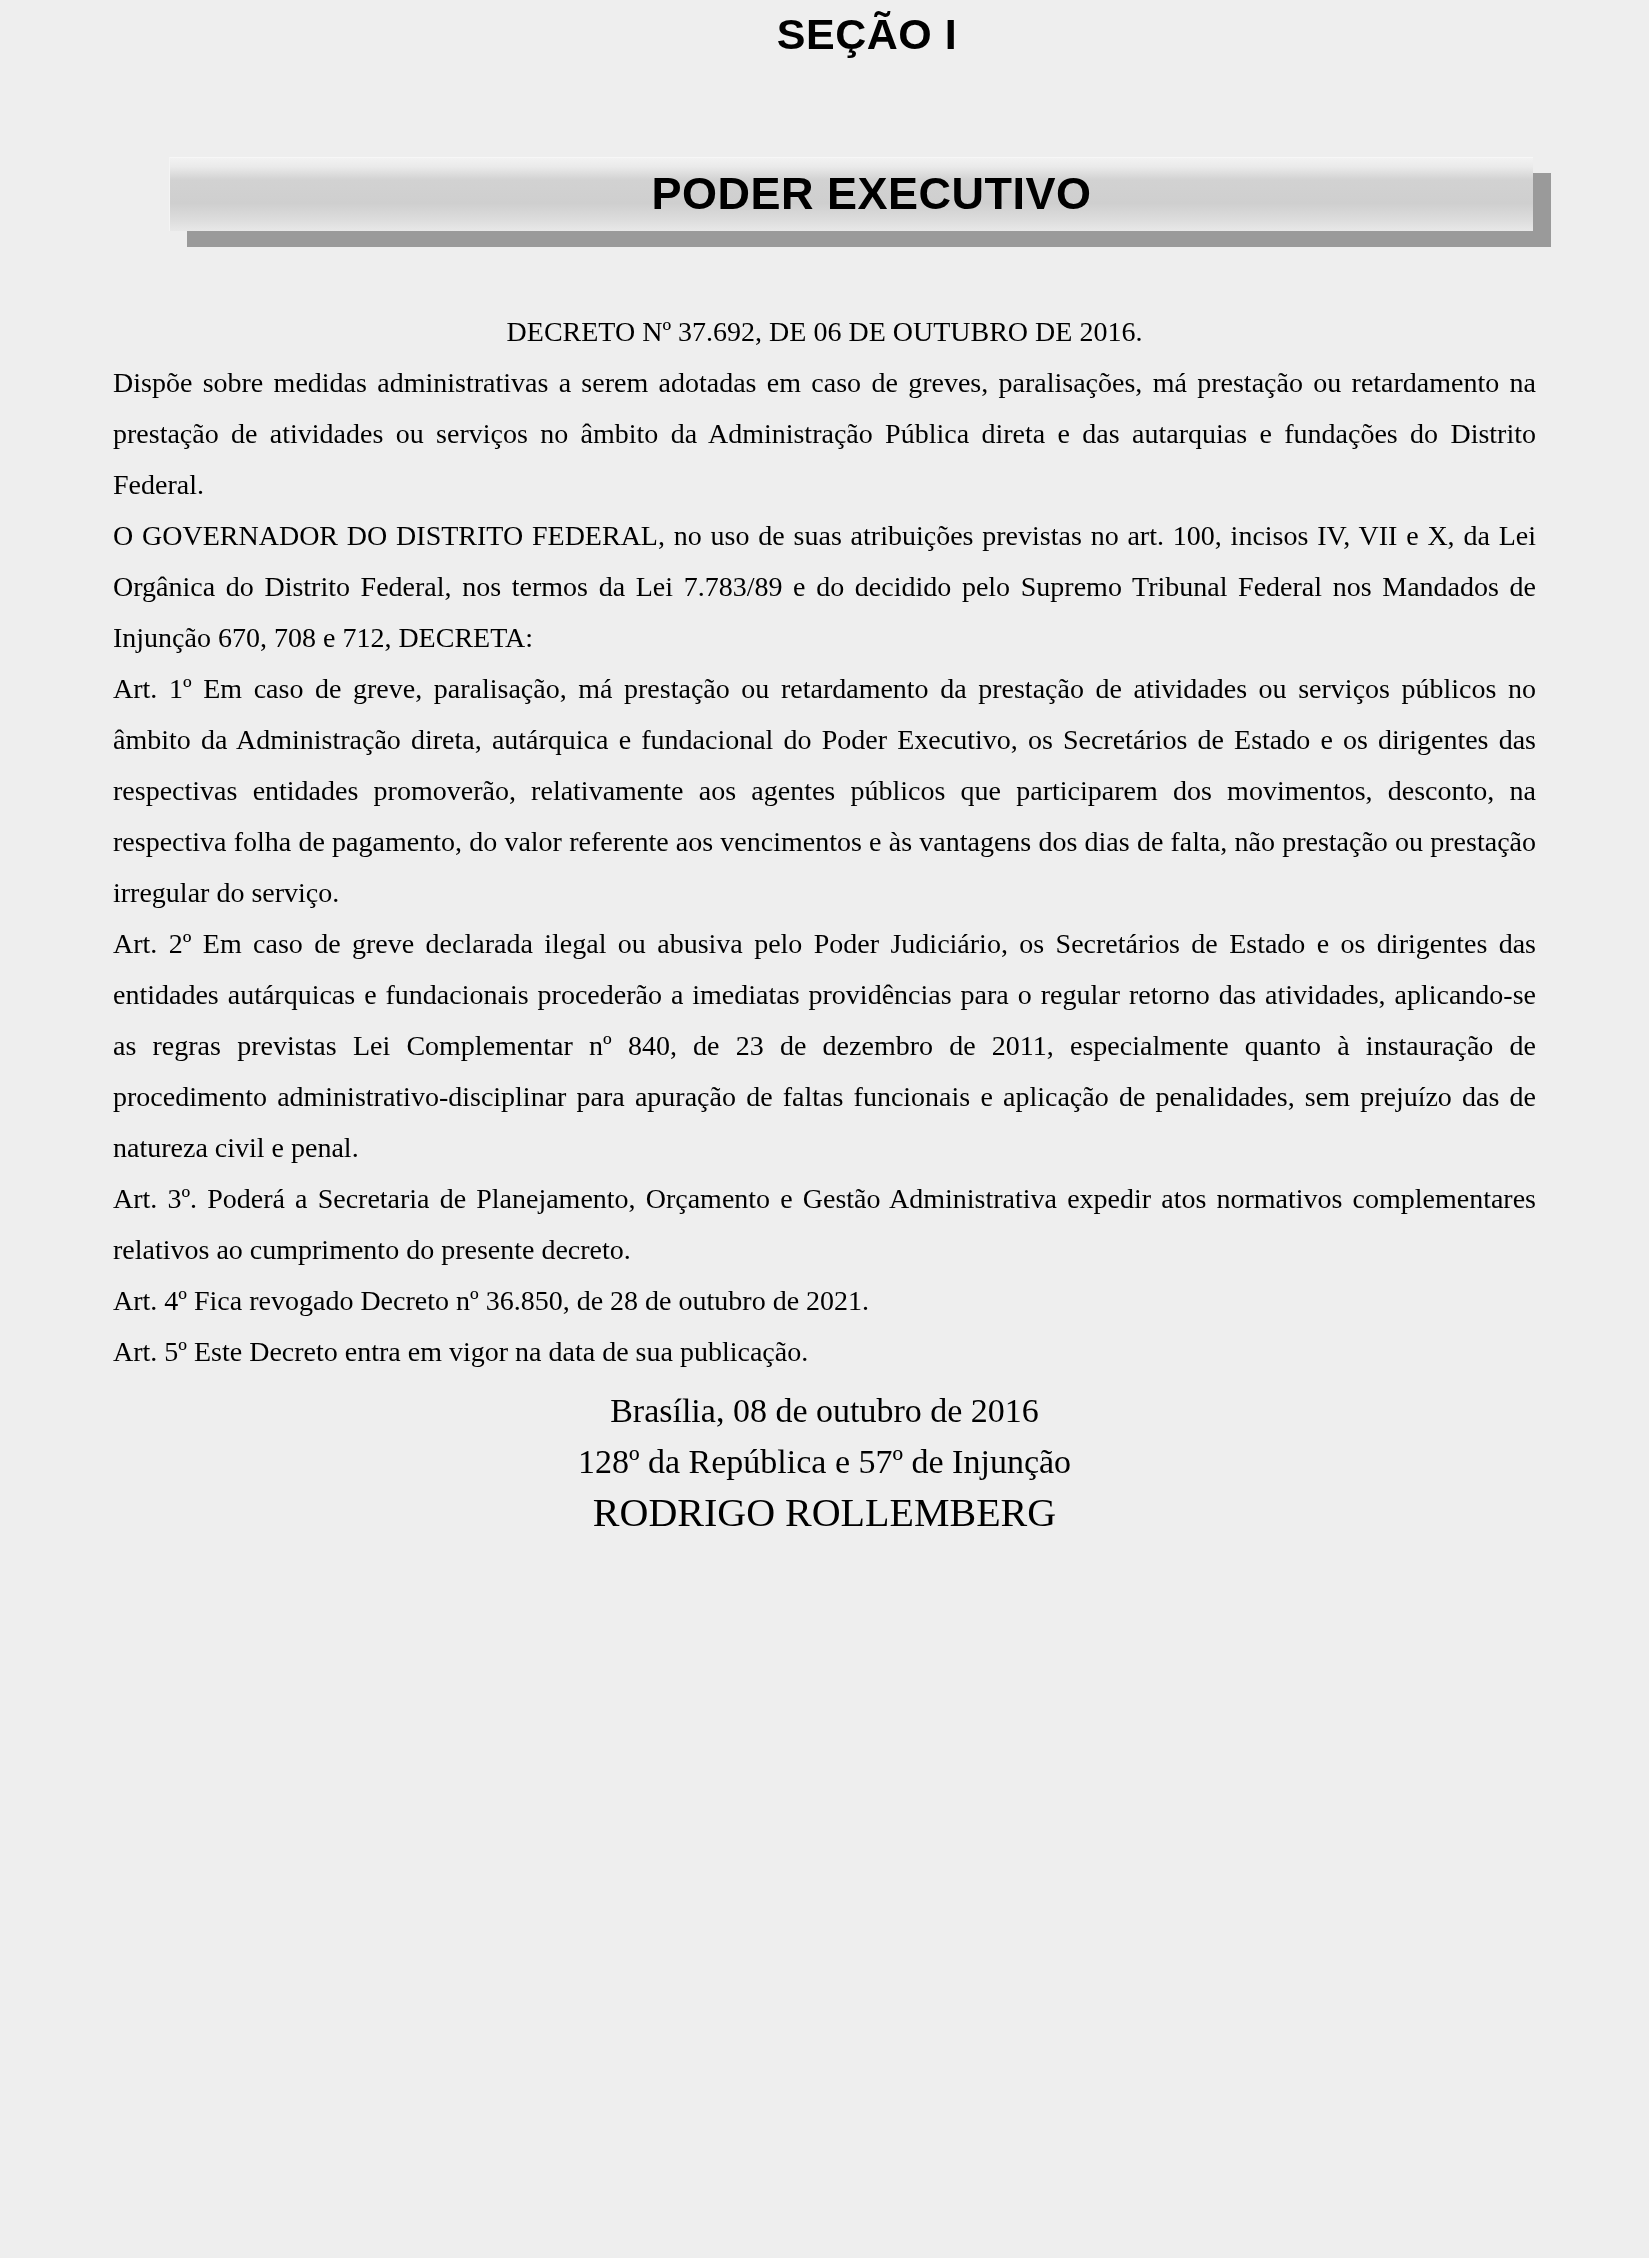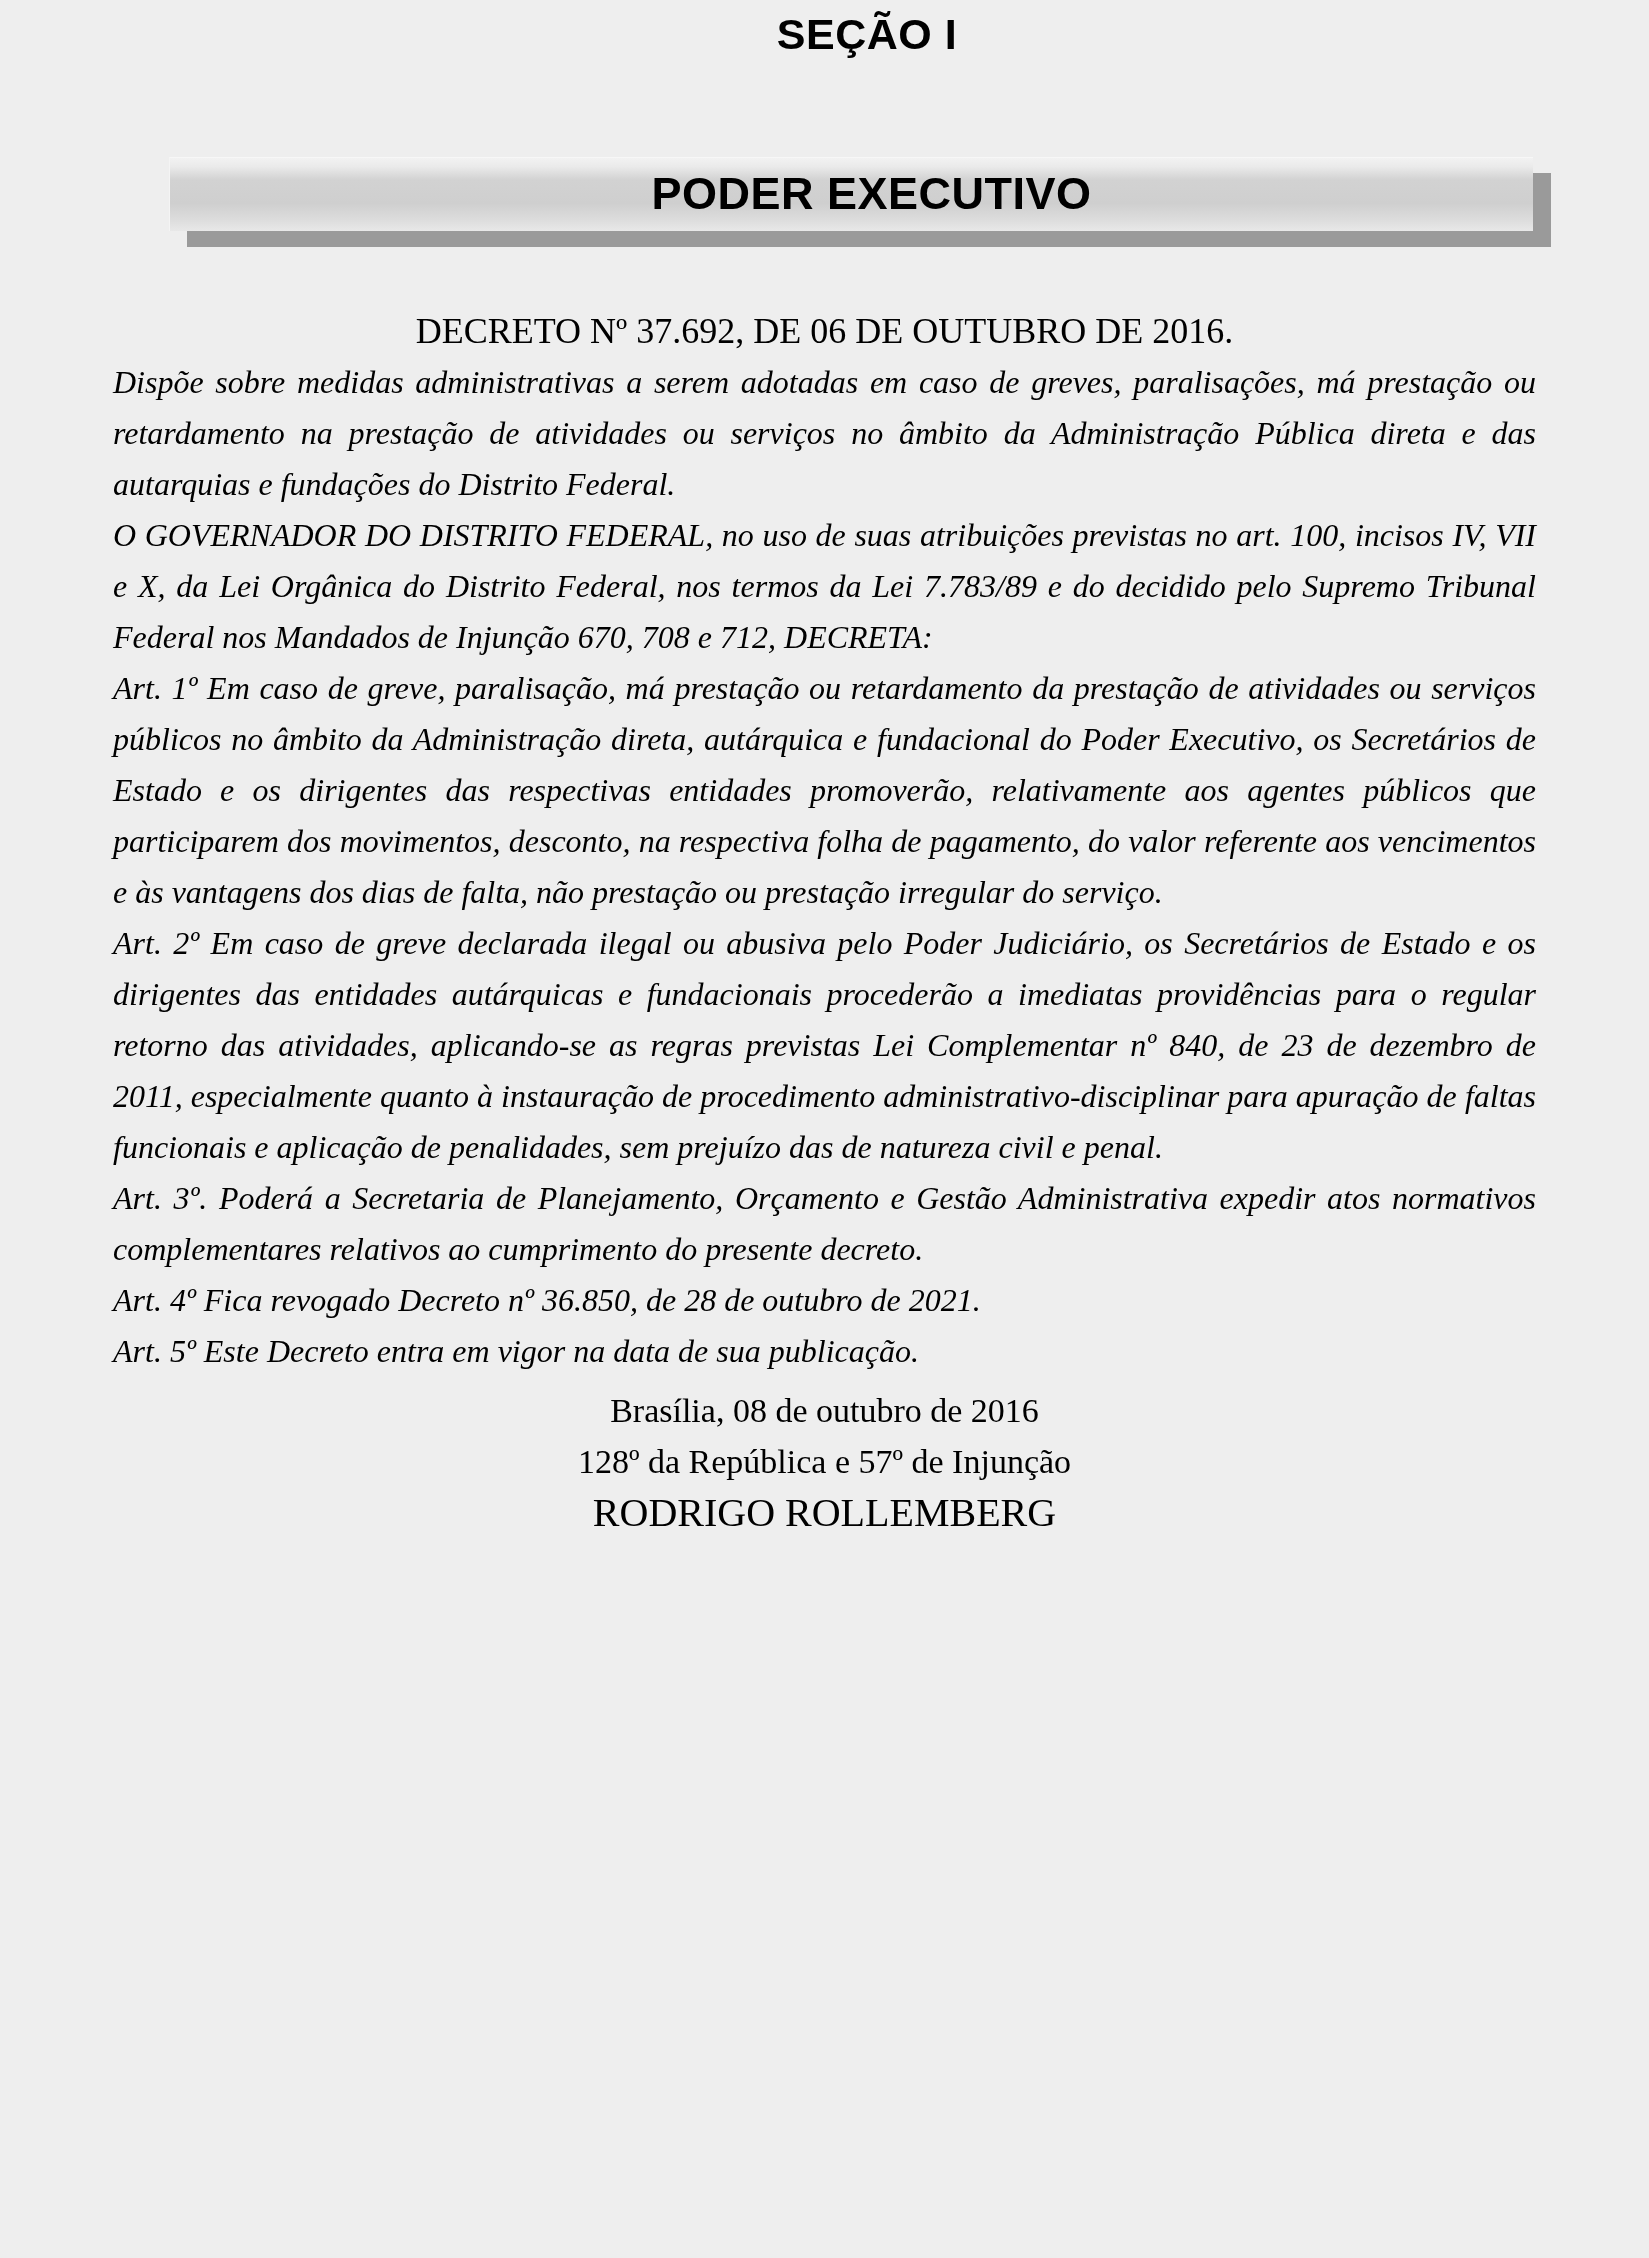--- a/index.html
+++ b/index.html
@@ -90,35 +90,34 @@
   
   .doc {
     position: absolute;
     top: 306px;
     left: 113px;
     width: 1423px;
   }
 
   .line-centered {
     text-align: center;
-    font-size: 36px;
+    font-size: 28px;
     line-height: 51px;
     font-stretch: condensed;
     white-space: nowrap;
   }
 
   p.para {
     margin: 0;
     text-align: justify;
     text-justify: inter-word;
-    font-size: 32px;
+    font-size: 28px;
     line-height: 51px;
     font-stretch: condensed;
     text-align-last: left;
-    font-style: italic;
   }
 
   .closing {
     text-align: center;
     font-size: 34px;
     line-height: 51px;
     font-stretch: condensed;
   }
 
   .signature {

